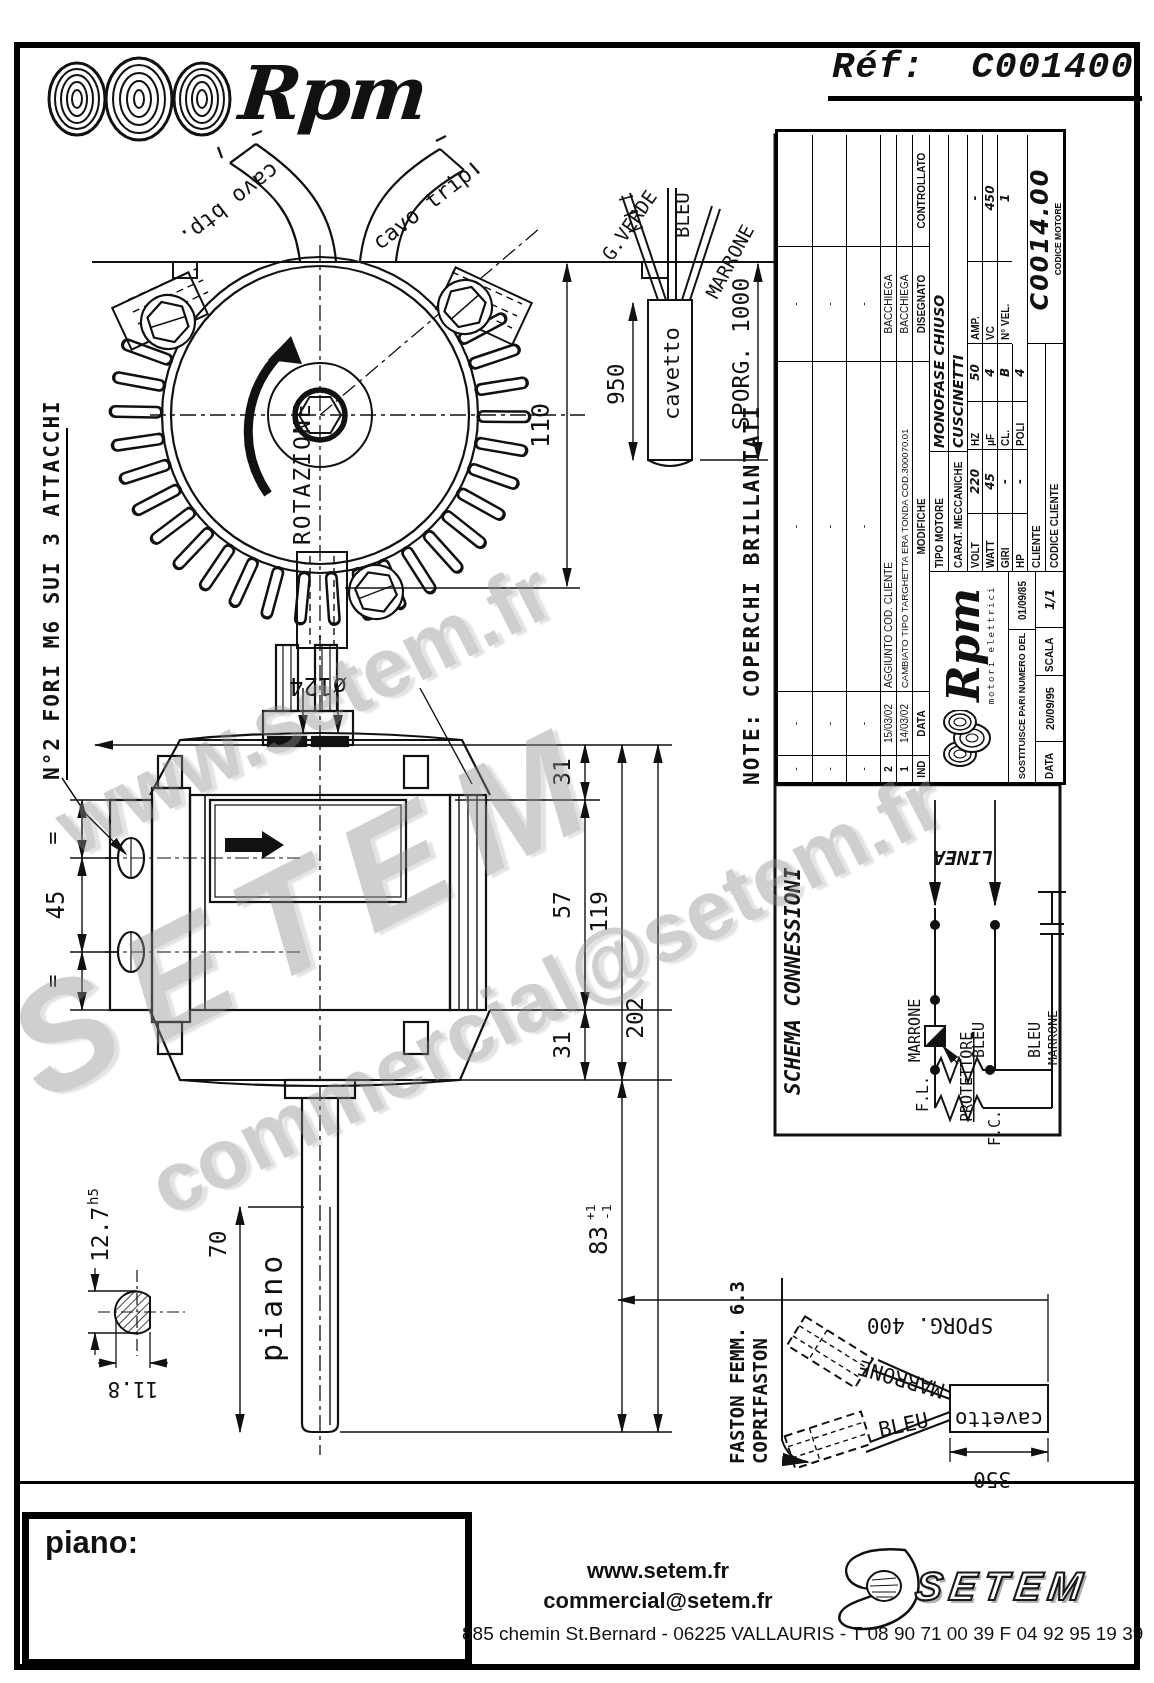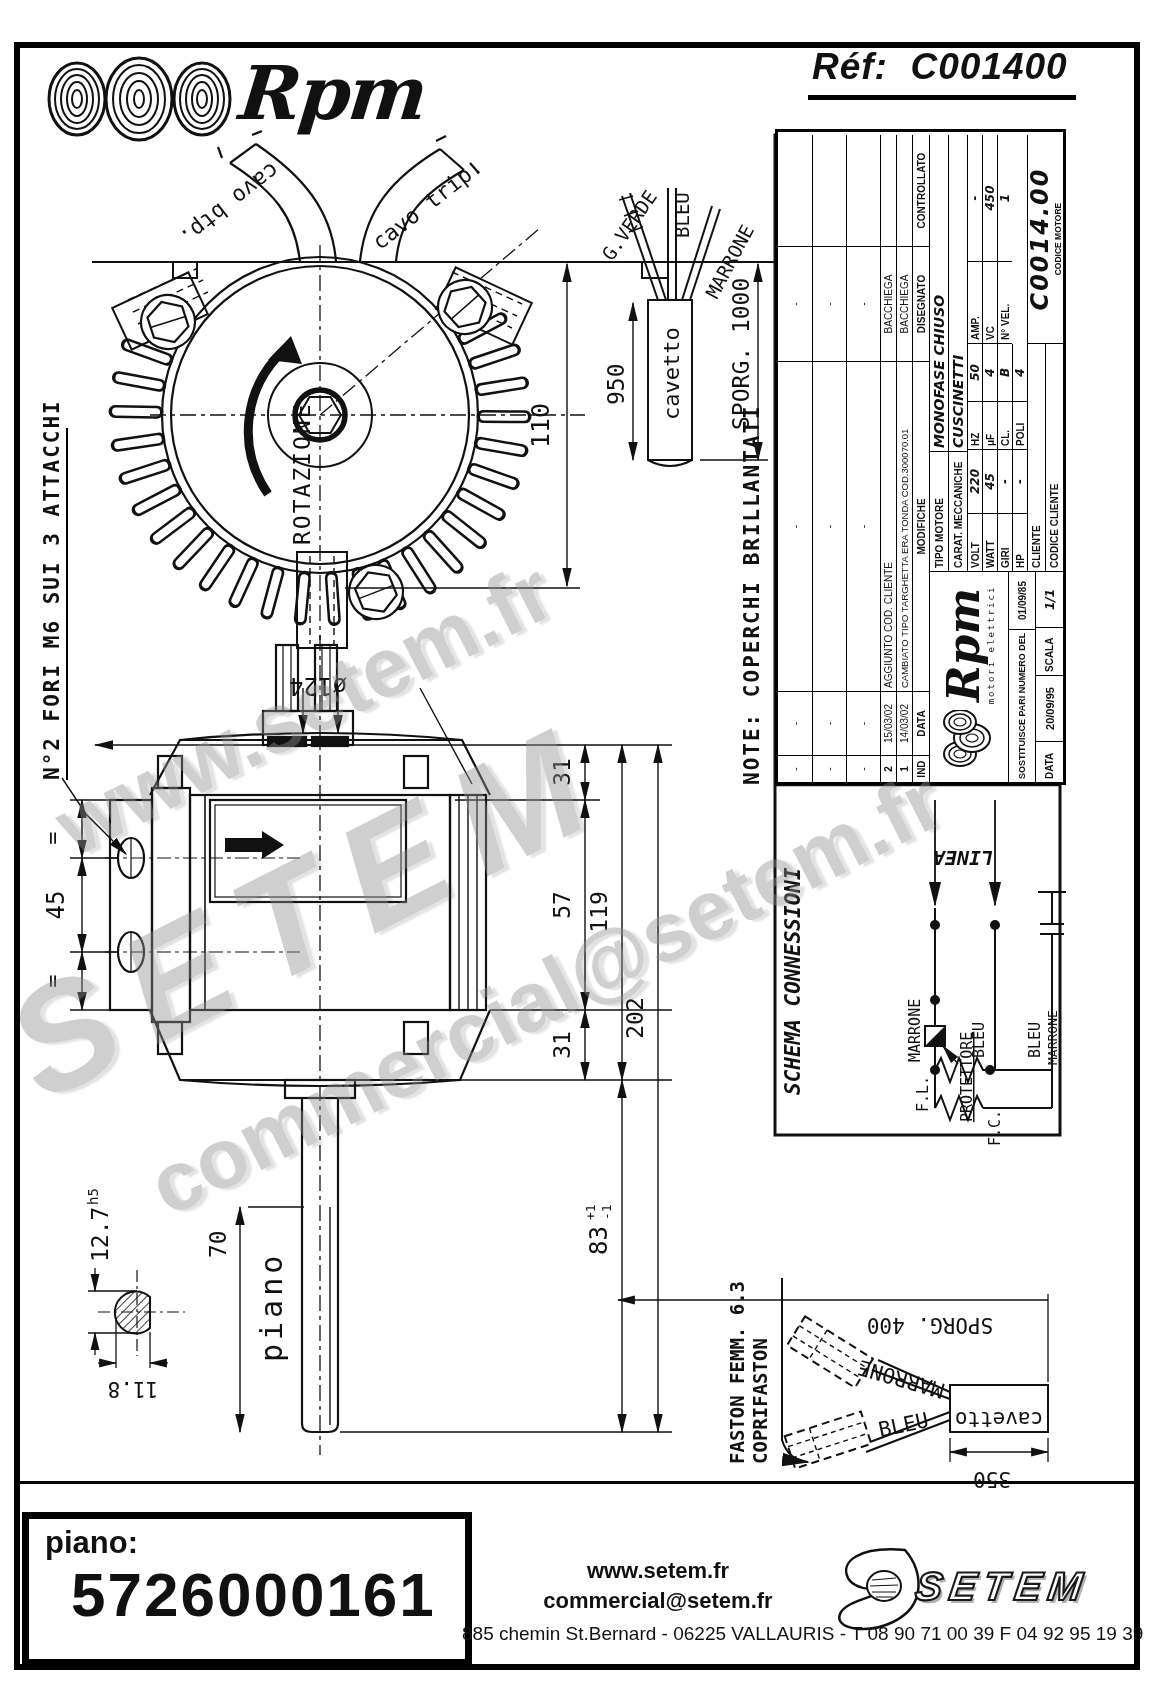--- a/index.html
+++ b/index.html
@@ -5,22 +5,22 @@
   html,body{margin:0;padding:0;background:#e8e8e8;}
   .page{position:relative;width:1154px;height:1683px;background:#fff;overflow:hidden;
         font-family:"DejaVu Sans Mono",monospace;color:#111;}
   .abs{position:absolute;}
   
   .sheet{position:absolute;left:14px;top:42px;width:1114px;height:1616px;border:6px solid #000;}
   .footline{position:absolute;left:20px;top:1481px;width:1114px;border-top:3px solid #000;}
   
   .brand{font-family:"DejaVu Serif",serif;font-style:italic;font-weight:bold;font-size:74px;
          letter-spacing:-2px;transform:skewX(-6deg);line-height:1;}
-  .ref{font-family:Liberation Sans, sans-serif;font-style:italic;font-weight:bold;font-size:37px;
-       border-bottom:5px solid #000;padding:0 8px 8px 4px;letter-spacing:1px;white-space:nowrap;}
+  .ref{font-family:Liberation Mono, monospace;font-style:italic;font-weight:bold;font-size:37px;
+       border-bottom:5px solid #000;padding:0 8px 8px 4px;letter-spacing:1px;white-space:nowrap;margin-left:20px;}
   
   .rotbox{position:absolute;}
   .rotin{transform-origin:0 0;}
   
   .vlab{font-size:21px;font-weight:bold;letter-spacing:2px;white-space:nowrap;}
   
   .wm{position:absolute;left:-60px;top:520px;width:1300px;transform:rotate(-27deg);
       font-family:"Liberation Sans",sans-serif;font-weight:bold;color:#8f8f8f;opacity:.42;
       text-shadow:4px 4px 2px rgba(60,60,60,.35);pointer-events:none;}
   .wm div{line-height:1.55;white-space:nowrap;}
@@ -577,21 +577,20 @@
   </div>
 
   <div class="wm">
     <div class="w1">www.setem.fr</div>
     <div class="w2">SETEM</div>
     <div class="w3">commercial@setem.fr</div>
   </div>
 
   <div class="codebox">
     <div class="codelab">piano:</div>
-    <div class="codeval">5726000161</div>
   </div>
   <div class="foot-mid">
     <div>www.setem.fr</div>
     <div>commercial@setem.fr</div>
   </div>
   <div class="foot-addr">885 chemin St.Bernard  -  06225 VALLAURIS  -  T 08 90 71 00 39   F 04 92 95 19 39</div>
   <div class="setemtxt">SETEM</div>
 
 </div>
 

